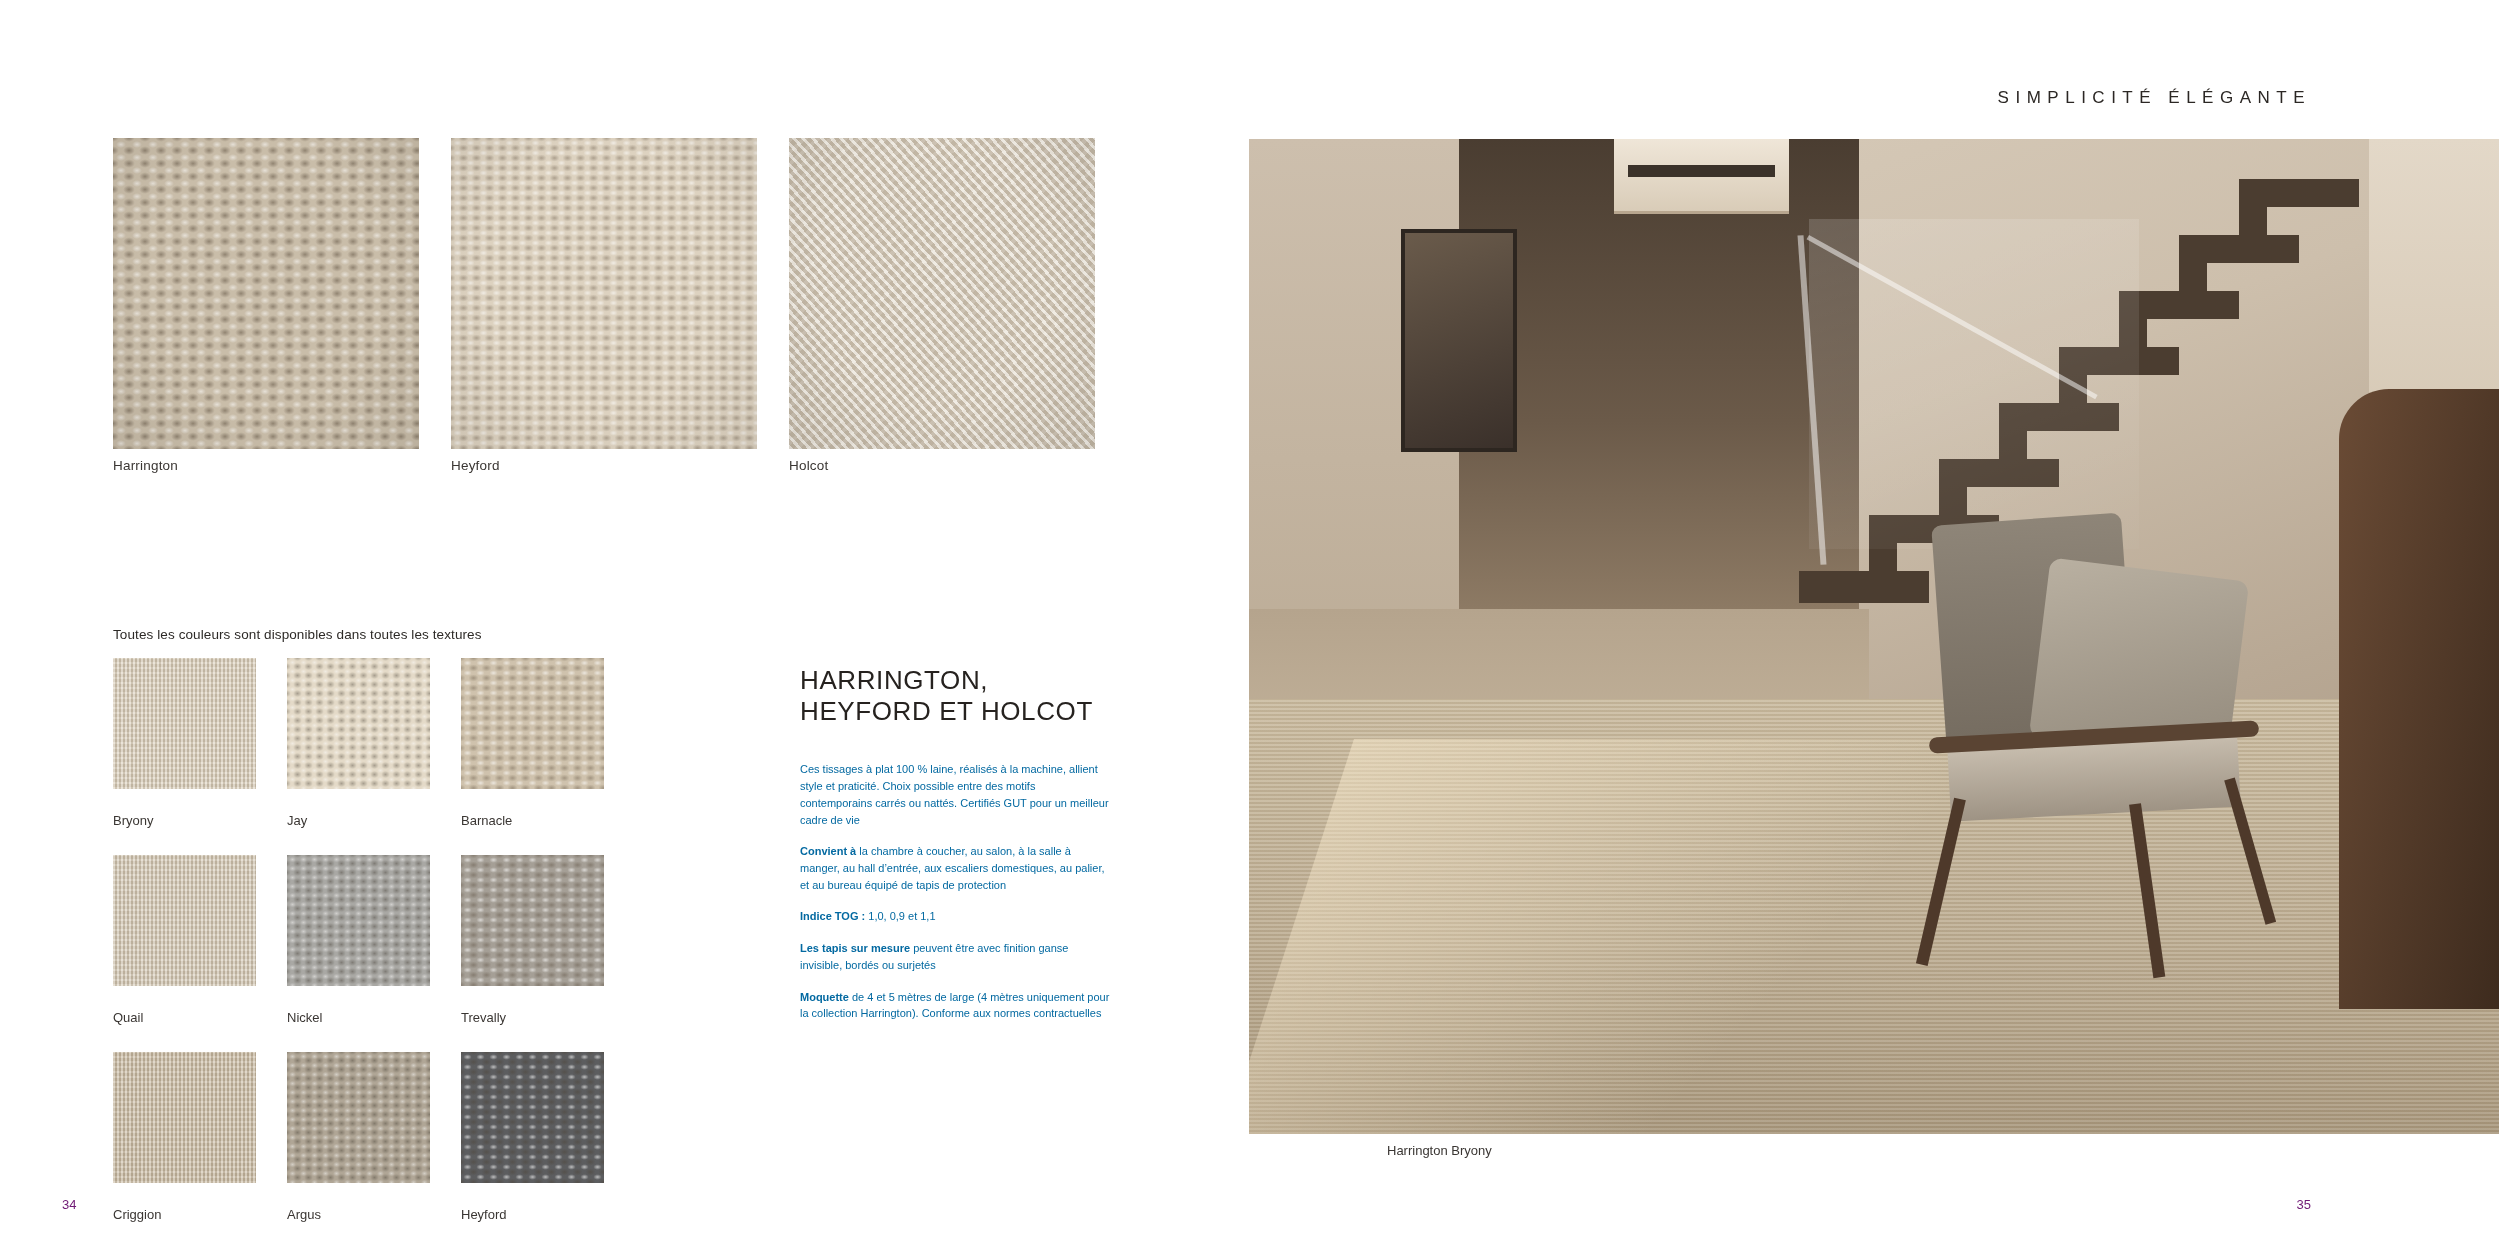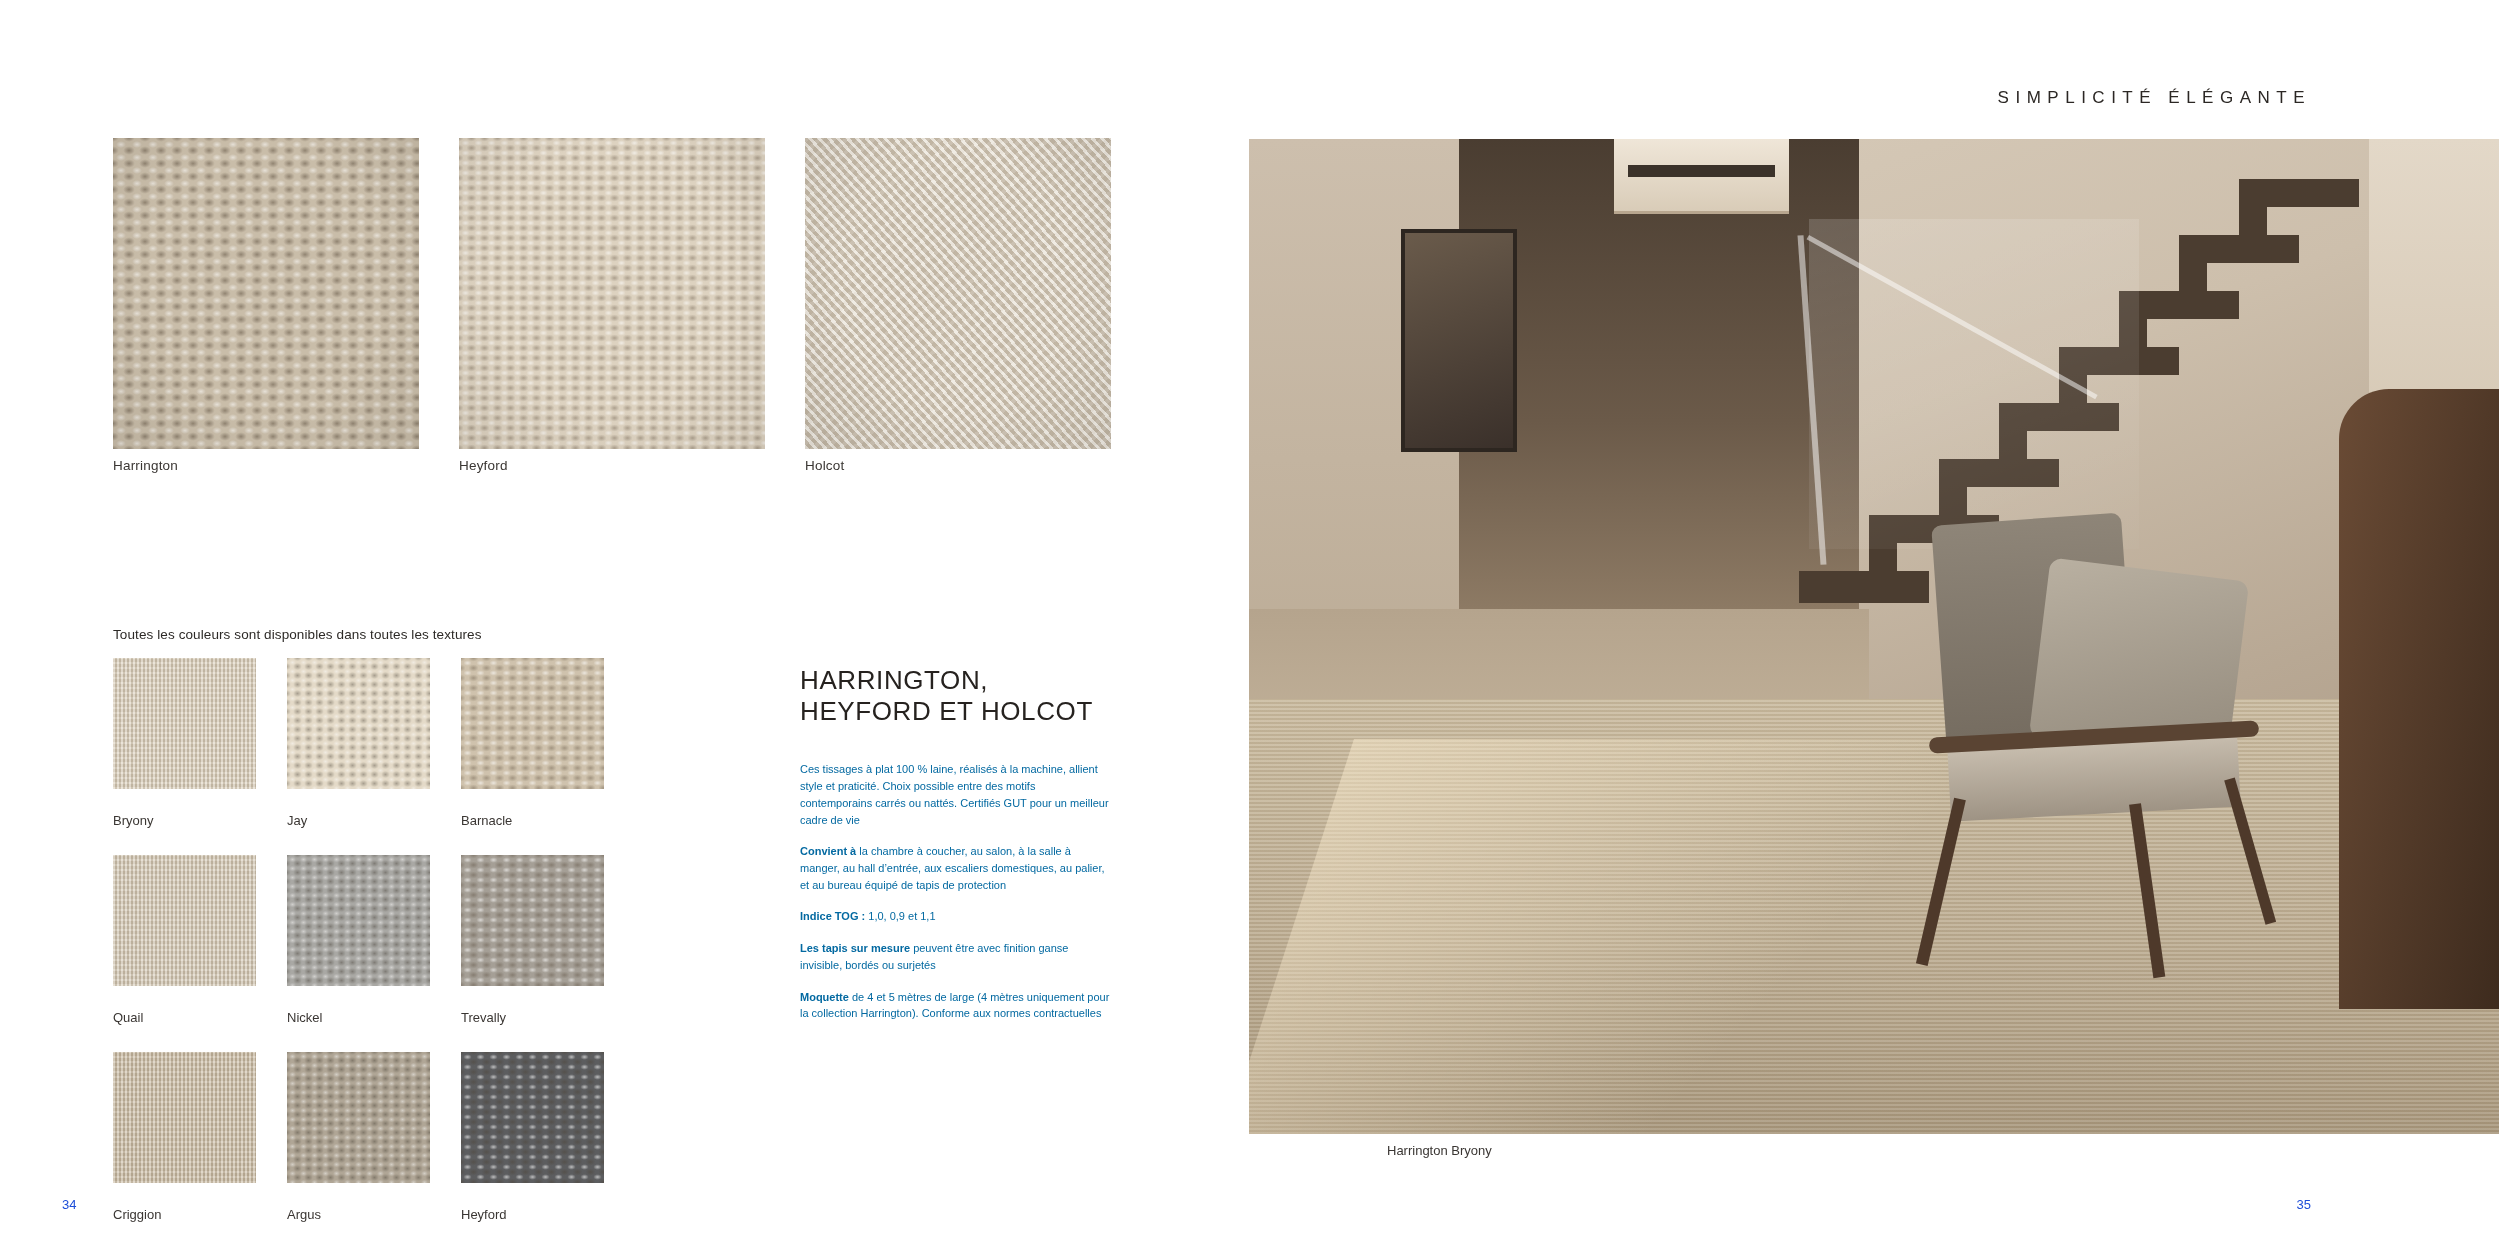--- a/index.html
+++ b/index.html
@@ -40,21 +40,21 @@
     left: 0; top: 0;
     width: 1249px;
     height: 1250px;
   }
 
   .swatch-row-top {
     position: absolute;
     left: 113px;
     top: 138px;
     display: flex;
-    gap: 40px;
+    gap: 32px;
   }
   .swatch-top {
     width: 306px;
   }
   .swatch-top .tile {
     width: 306px;
     height: 311px;
     background-color: #cfc4b4;
     position: relative;
     overflow: hidden;
@@ -285,21 +285,21 @@
   .ph-rightwall {
     position: absolute; right: 0; top: 0; width: 130px; height: 560px;
     background: linear-gradient(180deg, #e3d8c8, #cbbca6);
   }
 
   
   .folio {
     position: absolute;
     bottom: 38px;
     font-size: 13px;
-    color: #1d4ed8;
+    color: #701a75;
   }
   .folio-left { left: 62px; }
   .folio-right { right: 62px; }
 </style>
 </head>
 <body>
 
 <div class="spread">
 
   <div class="left-page">

